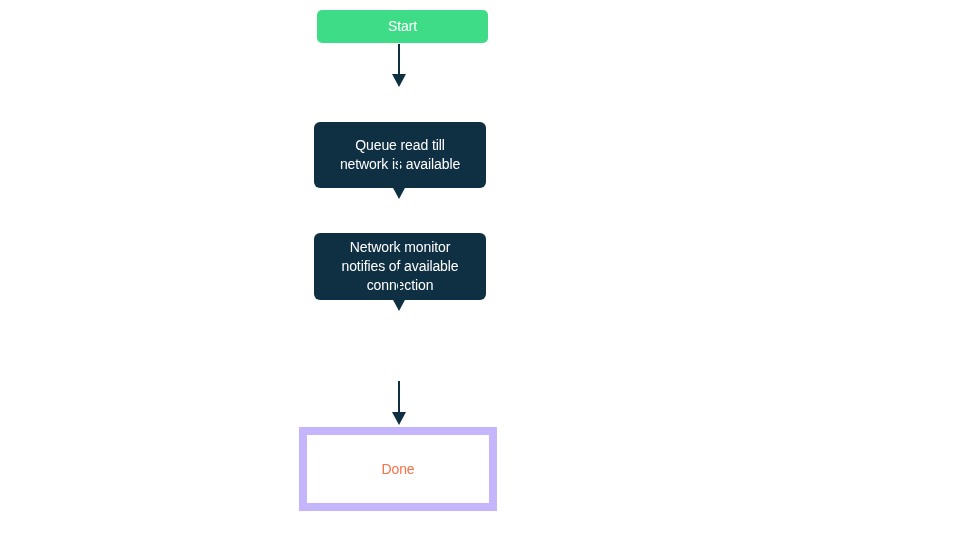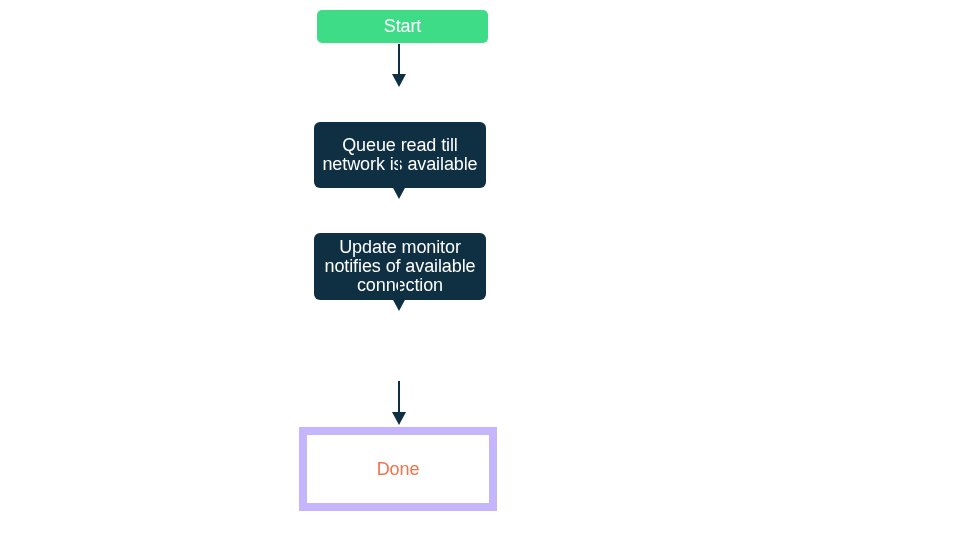--- a/index.html
+++ b/index.html
@@ -20,21 +20,21 @@
   }
 
   
   .node {
     position: absolute;
     box-sizing: border-box;
     display: flex;
     align-items: center;
     justify-content: center;
     text-align: center;
-    font-size: 18px;
+    font-size: 14px;
     line-height: 19px;
     letter-spacing: -0.1px;
     white-space: pre-line;
   }
 
   
   .node-start {
     left: 317px;
     top: 10px;
     width: 171px;
@@ -95,21 +95,21 @@
   <div class="node node-process node-p1">Queue read till
 network is available</div>
 
   <div class="arrow a2">
     <svg width="16" height="42" viewBox="0 0 16 42" xmlns="http://www.w3.org/2000/svg">
       <rect x="7" y="0" width="2" height="30" fill="#0f2f43"></rect>
       <polygon points="1,29 15,29 8,42" fill="#0f2f43"></polygon>
     </svg>
   </div>
 
-  <div class="node node-process node-p2">Update monitor
+  <div class="node node-process node-p2">Network monitor
 notifies of available
 connection</div>
 
   <div class="arrow a3">
     <svg width="16" height="42" viewBox="0 0 16 42" xmlns="http://www.w3.org/2000/svg">
       <rect x="7" y="0" width="2" height="30" fill="#0f2f43"></rect>
       <polygon points="1,29 15,29 8,42" fill="#0f2f43"></polygon>
     </svg>
   </div>
 

